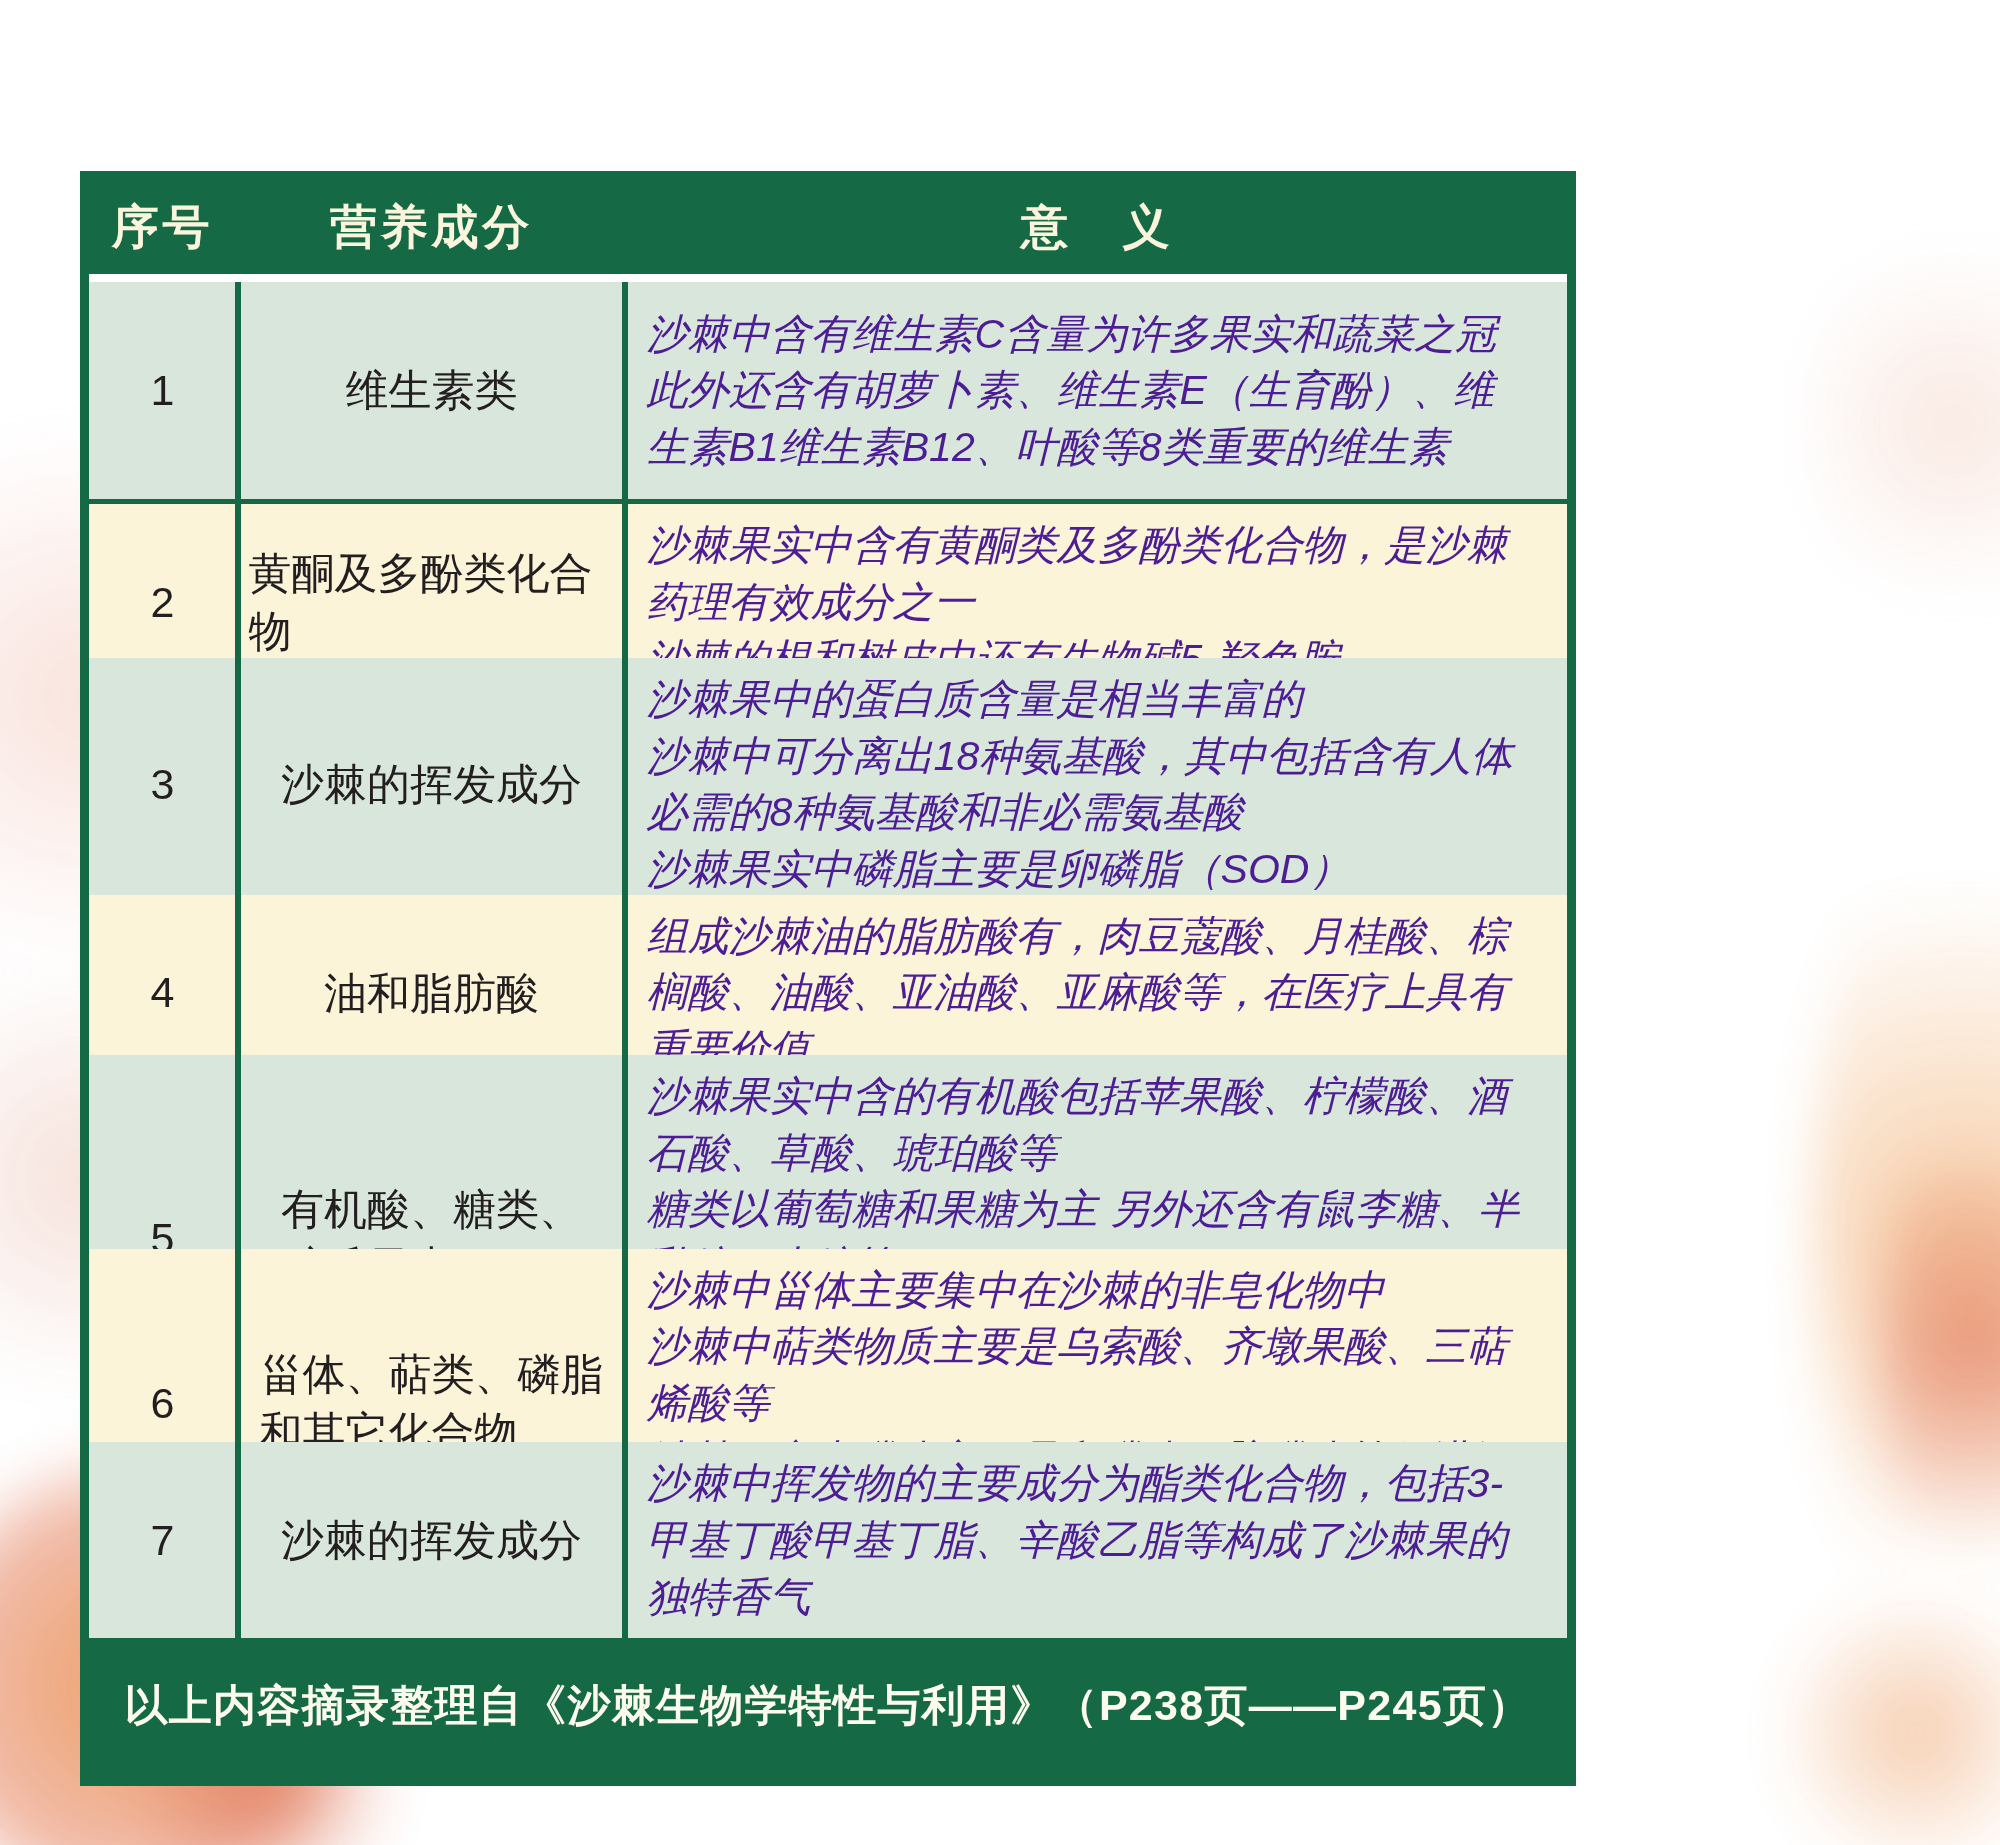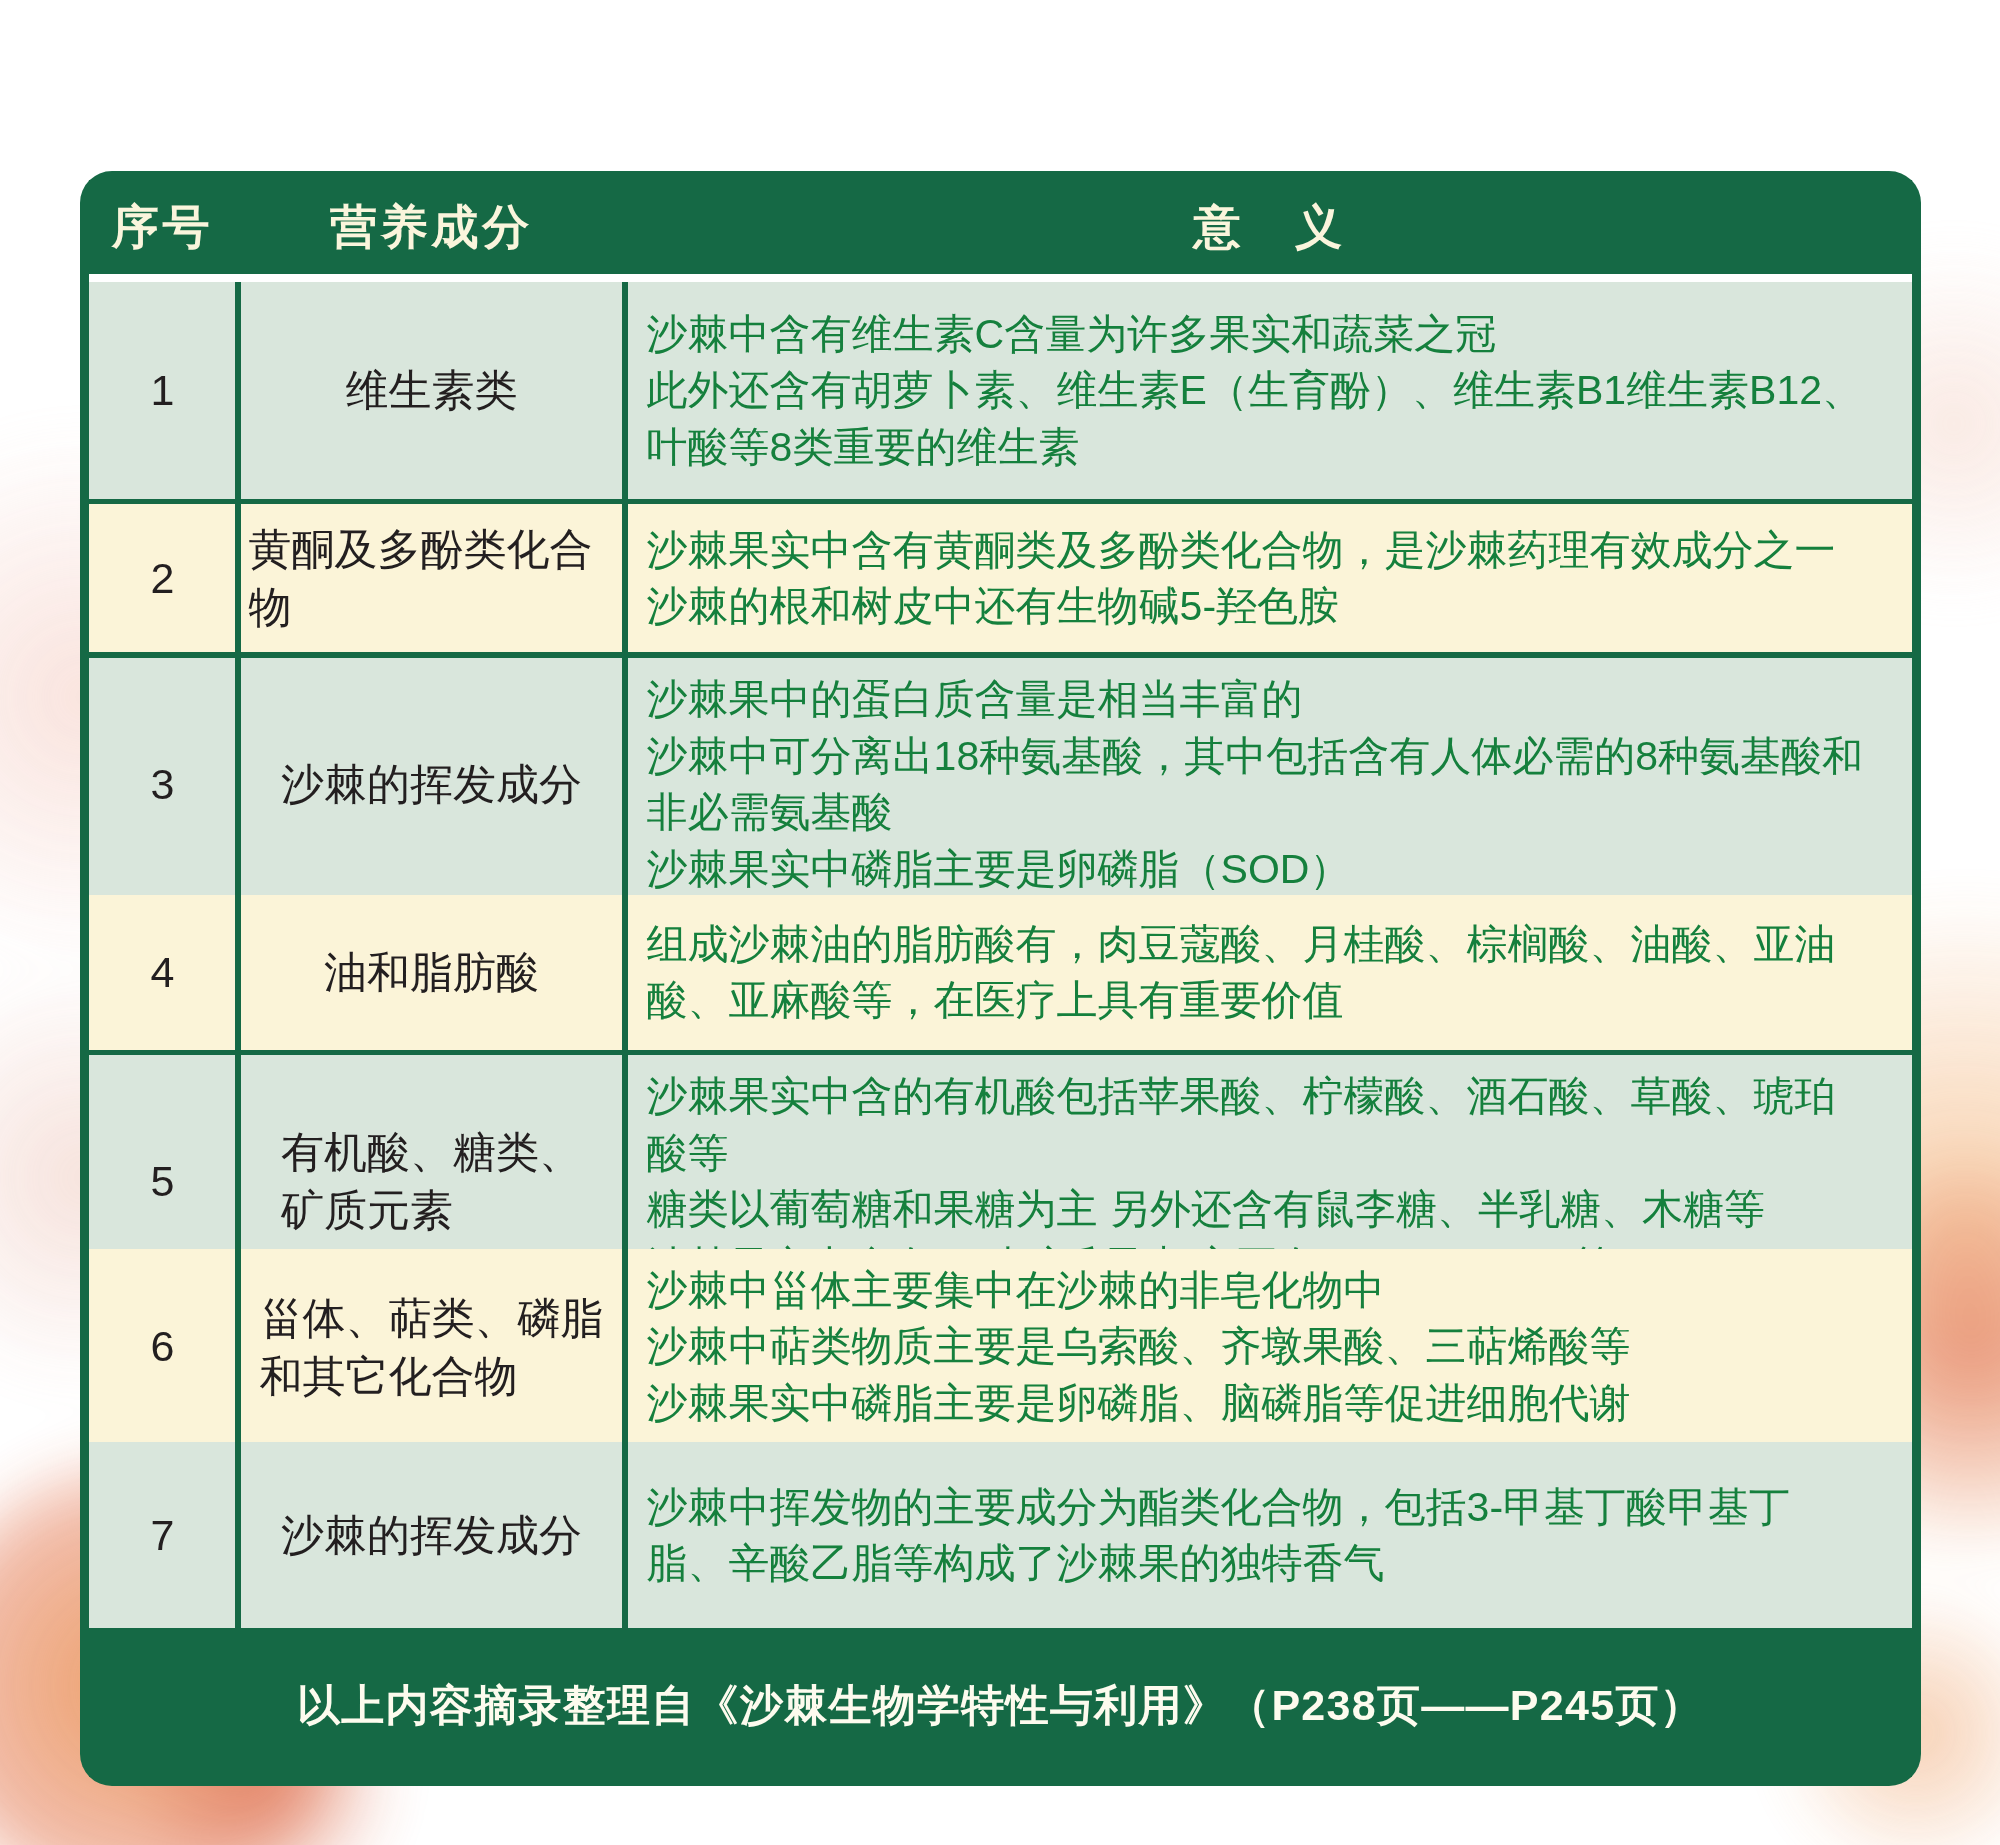--- a/index.html
+++ b/index.html
@@ -23,23 +23,23 @@
   .b8{left:-56px;top:895px;width:282px;height:565px;background:radial-gradient(circle,rgba(226,160,140,.35),rgba(226,160,140,0) 70%);}
 
   .title{
     position:absolute;left:0;top:26px;width:100%;
     margin:0;text-align:center;
     font-size:73px;font-weight:bold;color:#231c1d;
     letter-spacing:.52em;text-indent:.52em;
   }
 
   .ntable{
-    position:absolute;left:80px;top:171px;width:1841px;
+    position:absolute;left:80px;top:171px;width:1496px;
     background:#156945;           
-    padding:9.4px;box-sizing:border-box;border-radius:32px;
+    padding:9.4px;box-sizing:border-box;
   }
   .thead{
     display:grid;grid-template-columns:146px 381px 1fr;column-gap:5.6px;
     height:94px;background:#156945;align-items:center;
   }
   .th{
     color:#faf5dc;font-size:47px;font-weight:bold;text-align:center;
     letter-spacing:.08em;
   }
   .head-gap{height:7.5px;background:#ffffff;}
@@ -50,22 +50,22 @@
   .cell{display:flex;align-items:center;justify-content:center;box-sizing:border-box;}
   .bg-green{background:#d9e6dc;}
   .bg-cream{background:#fbf4d8;}
   .num{font-size:43px;color:#231f20;}
   .comp{
     font-size:43px;color:#231f20;text-align:left;
     white-space:pre-line;line-height:1.35;padding:0 7.5px;
   }
   .meaning{
     justify-content:flex-start;
-    font-size:41px;color:#15803d;line-height:1.38;
-    white-space:pre-line;padding:13px 43px 13px 19px;text-align:left;
+    font-size:41px;color:#4c1d95;line-height:1.38;
+    white-space:pre-line;padding:13px 43px 13px 19px;text-align:left;font-style:italic;
   }
   .tfoot{
     height:143px;background:#156945;margin-top:5.6px;
     display:flex;align-items:center;justify-content:center;
     color:#fdfbee;font-size:43px;font-weight:bold;letter-spacing:.03em;
   }
 </style>
 </head>
 <body>
 

